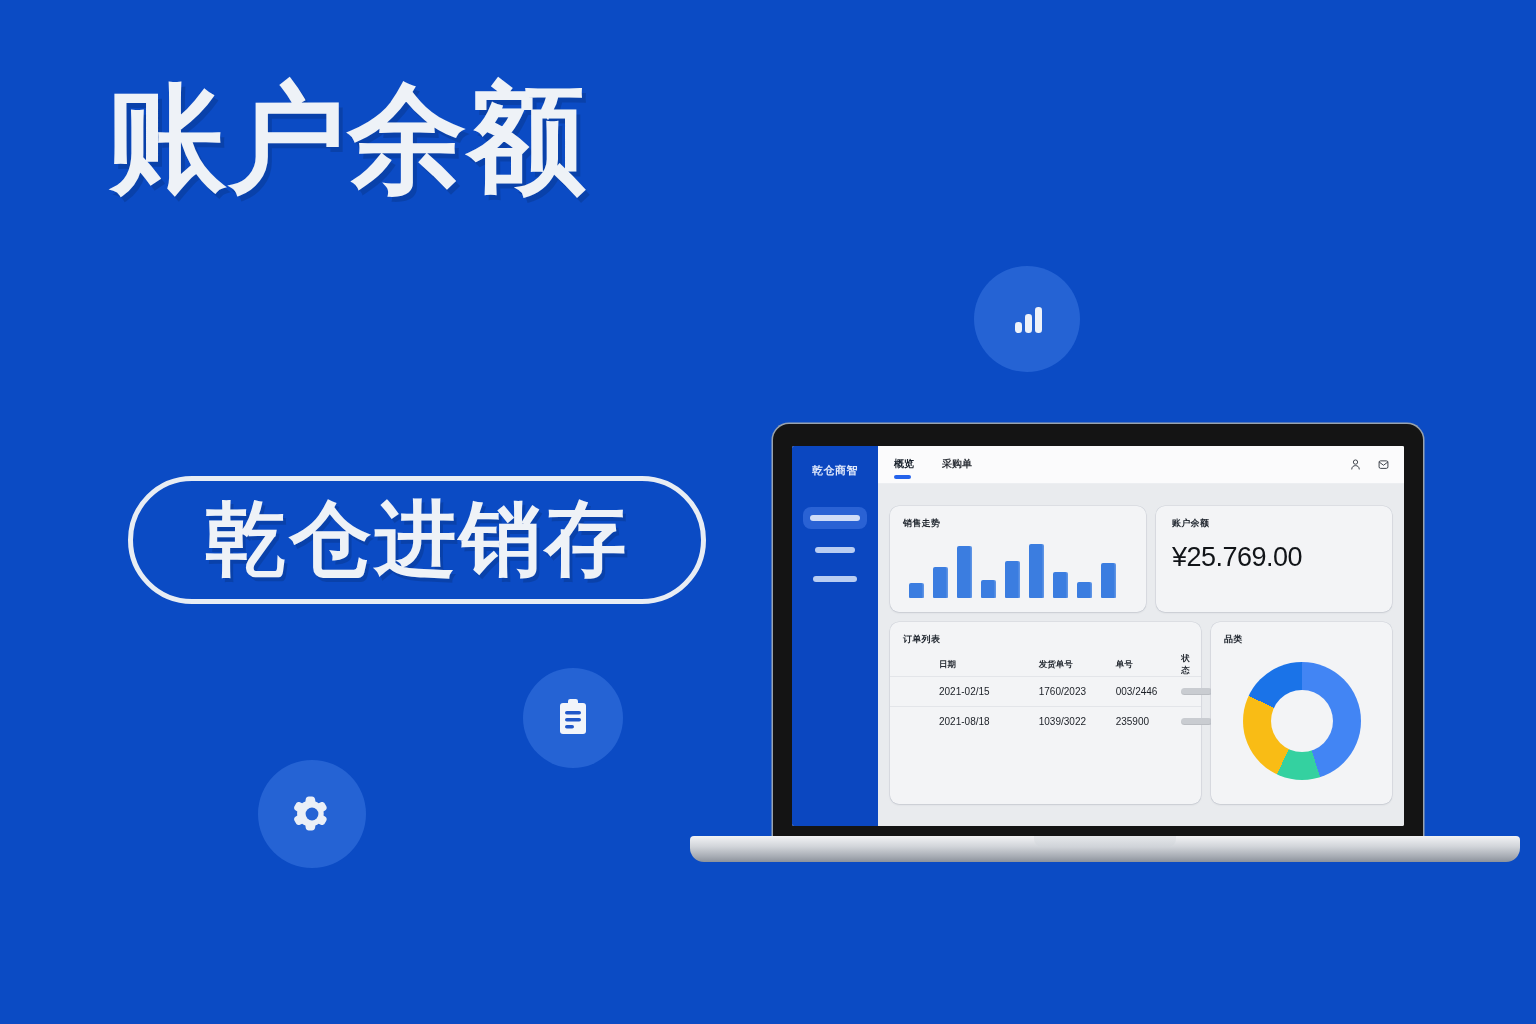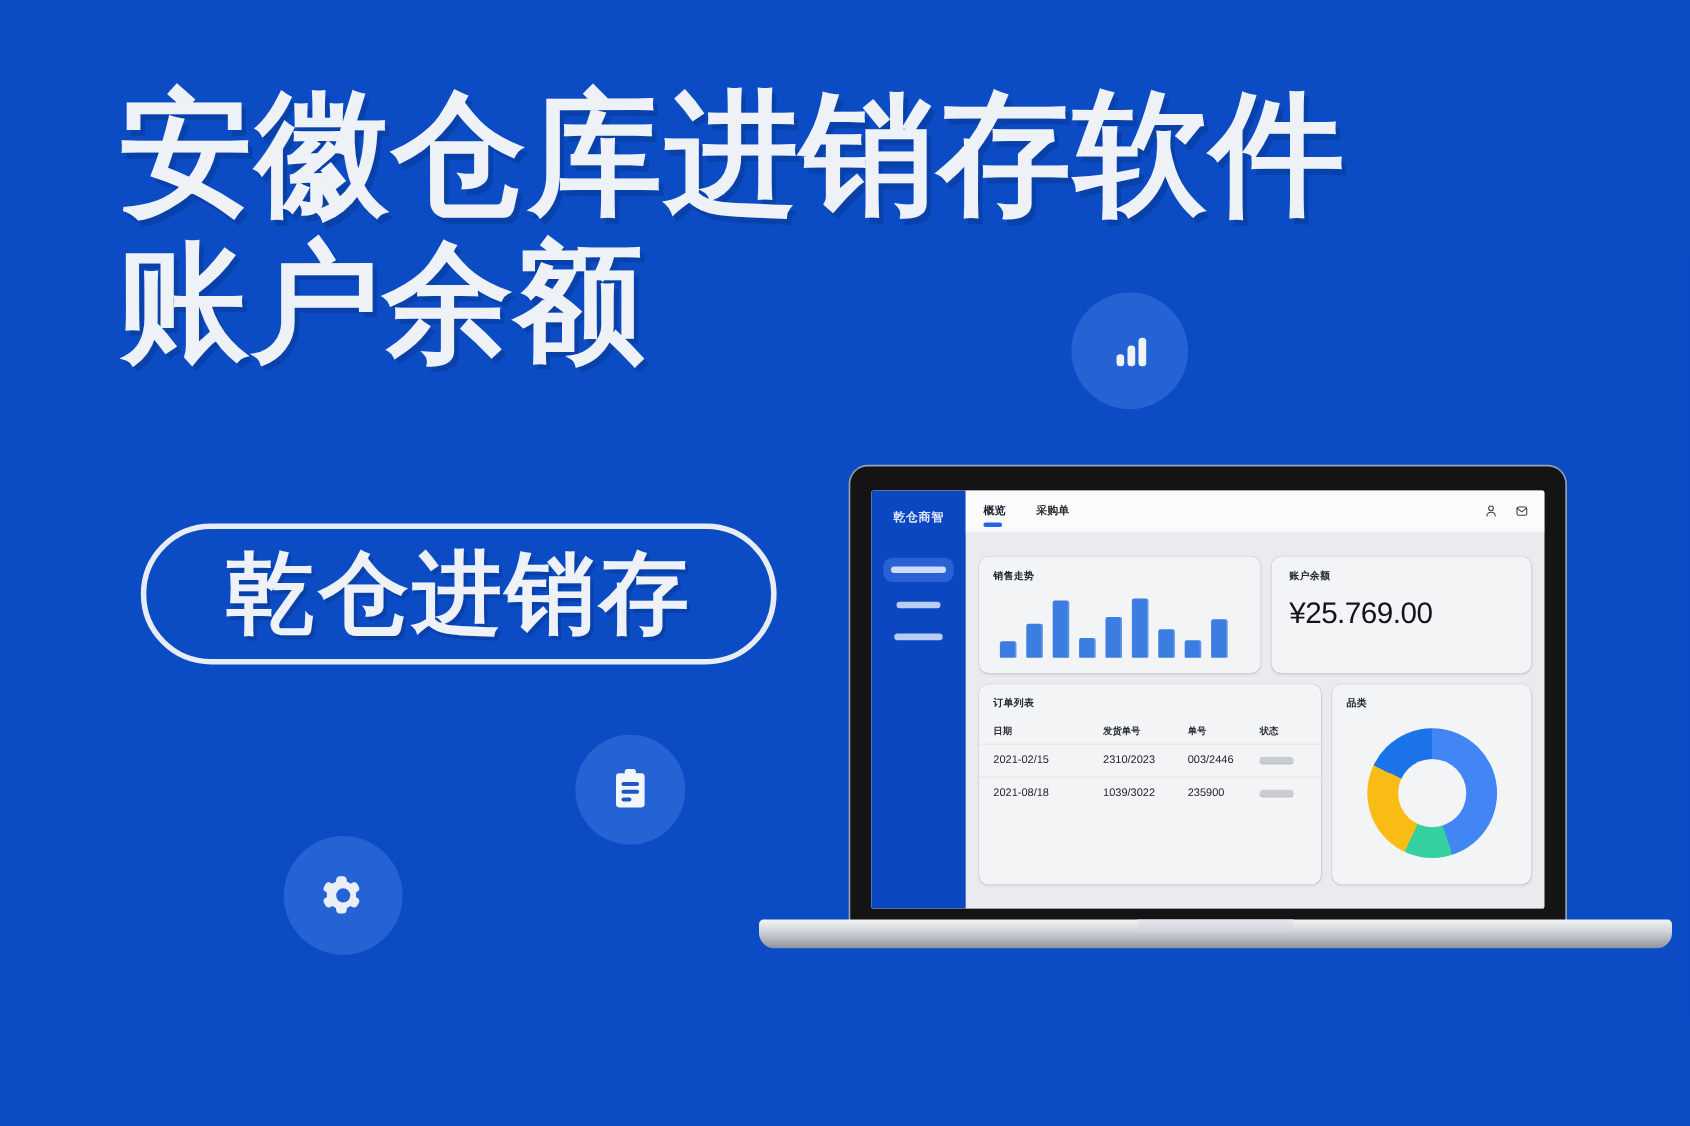--- a/index.html
+++ b/index.html
@@ -151,21 +151,21 @@
   .amount-value { font-size:27px; color:#111418; letter-spacing:-.5px; margin-top:9px; }
 
   
   .card-table { flex:1; height:182px; display:flex; flex-direction:column; padding:11px 0 0 0; }
   .card-table .card-title { padding-left:13px; }
   .tbl { width:100%; margin-top:5px; }
   .tbl-head, .tbl-row { display:flex; align-items:center; padding:0 13px; }
   .tbl-head { height:22px; }
   .tbl-head div { font-size:8.5px; font-weight:bold; color:#272c34; filter:blur(0.7px); }
   .tbl-row { height:30px; border-top:1px solid #e3e5e9; font-size:10px; color:#1b1f26; }
-  .c1 { flex:0 0 35%; }
+  .c1 { flex:0 0 35%;margin-left:36px; }
   .c2 { flex:0 0 27%; }
   .c3 { flex:0 0 23%; }
   .c4 { flex:1; display:flex; justify-content:flex-start; }
   .status-pill { width:31px; height:7px; border-radius:4px; background:#c9ccd1; box-shadow:inset 0 -1px 0 rgba(0,0,0,.07); }
 
   
   .card-donut { flex:0 0 181px; height:182px; display:flex; flex-direction:column; }
   .donut-wrap { flex:1; display:flex; align-items:center; justify-content:center; }
   .donut { width:118px; height:118px; border-radius:50%; }
   .donut-hole {
@@ -175,21 +175,20 @@
   .donut-hole::after {
     content:""; width:62px; height:62px; border-radius:50%; background:#f3f4f6;
   }
 
   svg { display:block; }
 </style>
 </head>
 <body>
 
 <div class="headline">
-  <div class="headline-line l1">安徽仓库进销存软件</div>
   <div class="headline-line l2">账户余额</div>
 </div>
 
 <div class="brand-pill">
   <span class="brand-pill-text">乾仓进销存</span>
 </div>
 
 <div class="decor-circle" id="decor-chart">
   <svg width="44" height="44" viewBox="0 0 44 44" aria-hidden="true">
     <rect x="10" y="25" width="7" height="11" rx="3.2" fill="#eef2f9"></rect>
@@ -288,21 +287,21 @@
               <div class="tbl">
                 <div class="tbl-head">
                   <div class="c1">日期</div>
                   <div class="c2">发货单号</div>
                   <div class="c3">单号</div>
                   <div class="c4">状态</div>
                 </div>
                 <div class="tbl-rows">
                     <div class="tbl-row">
                       <div class="c1">2021-02/15</div>
-                      <div class="c2">2310/2023</div>
+                      <div class="c2">1760/2023</div>
                       <div class="c3">003/2446</div>
                       <div class="c4">
                         <span class="status-pill"></span>
                       </div>
                     </div>
                     <div class="tbl-row">
                       <div class="c1">2021-08/18</div>
                       <div class="c2">1039/3022</div>
                       <div class="c3">235900</div>
                       <div class="c4">

